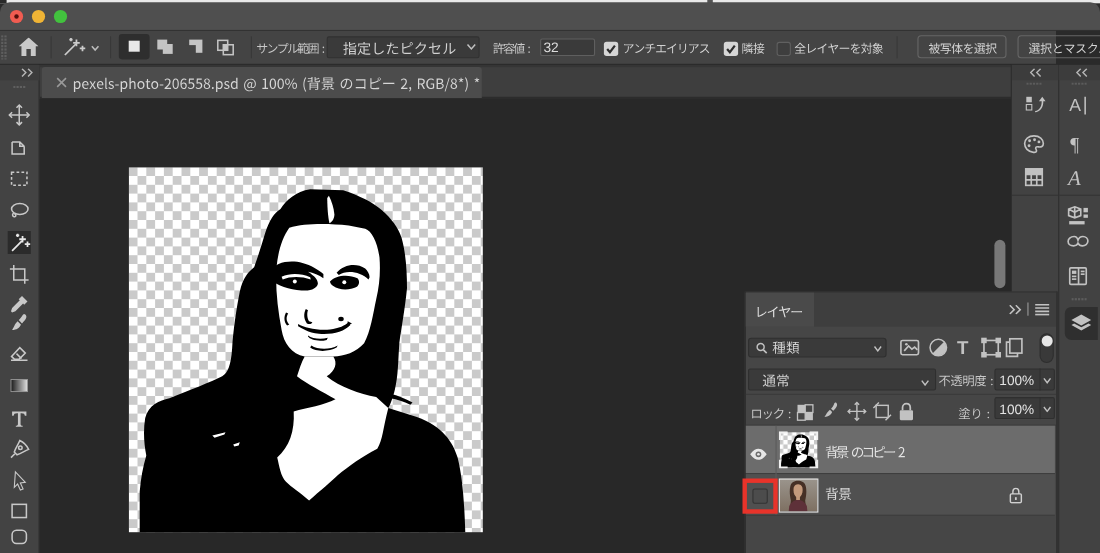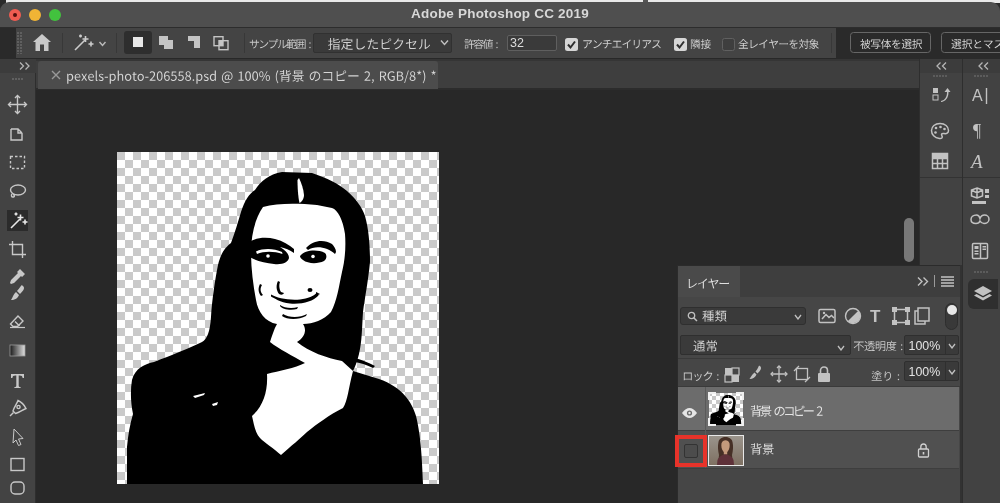--- a/index.html
+++ b/index.html
@@ -9,22 +9,21 @@
 
 <div class="ab" style="left:0;top:0;width:1000px;height:3px;background:#e9e9e9"></div>
 <div class="ab" style="left:0;top:0;width:6px;height:3px;background:#2a2a2a"></div>
 <div class="ab" style="left:643px;top:0;width:5px;height:3px;background:#555"></div>
 
 <div class="ab" style="left:0;top:2px;width:1000px;height:25px;background:#4f4f4f;border-radius:9px 9px 0 0;border-bottom:1px solid #2d2d2d"></div>
 <div class="ab" style="left:9px;top:8.5px;width:12px;height:12px;border-radius:50%;background:#f05c51"></div>
 <div class="ab" style="left:13px;top:12.5px;width:4px;height:4px;border-radius:50%;background:#52100c"></div>
 <div class="ab" style="left:29px;top:8.5px;width:12px;height:12px;border-radius:50%;background:#f0b435"></div>
 <div class="ab" style="left:49px;top:8.5px;width:12px;height:12px;border-radius:50%;background:#42c23e"></div>
-<div class="ab" style="left:0;top:6px;width:1000px;height:17px;text-align:center;color:#d8d8d8;font-size:13.5px;font-weight:bold;letter-spacing:0.2px">Adobe Photoshop CC 2019</div>
-<div class="ab" id="opt" style="left:16px;top:28px;width:820px;height:30px;background:#444444;border-bottom:1px solid #282828">
+<div class="ab" id="opt" style="left:0;top:28px;width:960px;height:30px;background:#444444;border-bottom:1px solid #282828">
       <svg class="ab" style="left:1px;top:4px" width="6" height="22" viewBox="0 0 6 22">
         <g fill="#5f5f5f">
           <rect x="0" y="0" width="2" height="2"></rect>
           <rect x="3" y="0" width="2" height="2"></rect>
           <rect x="0" y="3" width="2" height="2"></rect>
           <rect x="3" y="3" width="2" height="2"></rect>
           <rect x="0" y="6" width="2" height="2"></rect>
           <rect x="3" y="6" width="2" height="2"></rect>
           <rect x="0" y="9" width="2" height="2"></rect>
           <rect x="3" y="9" width="2" height="2"></rect>

